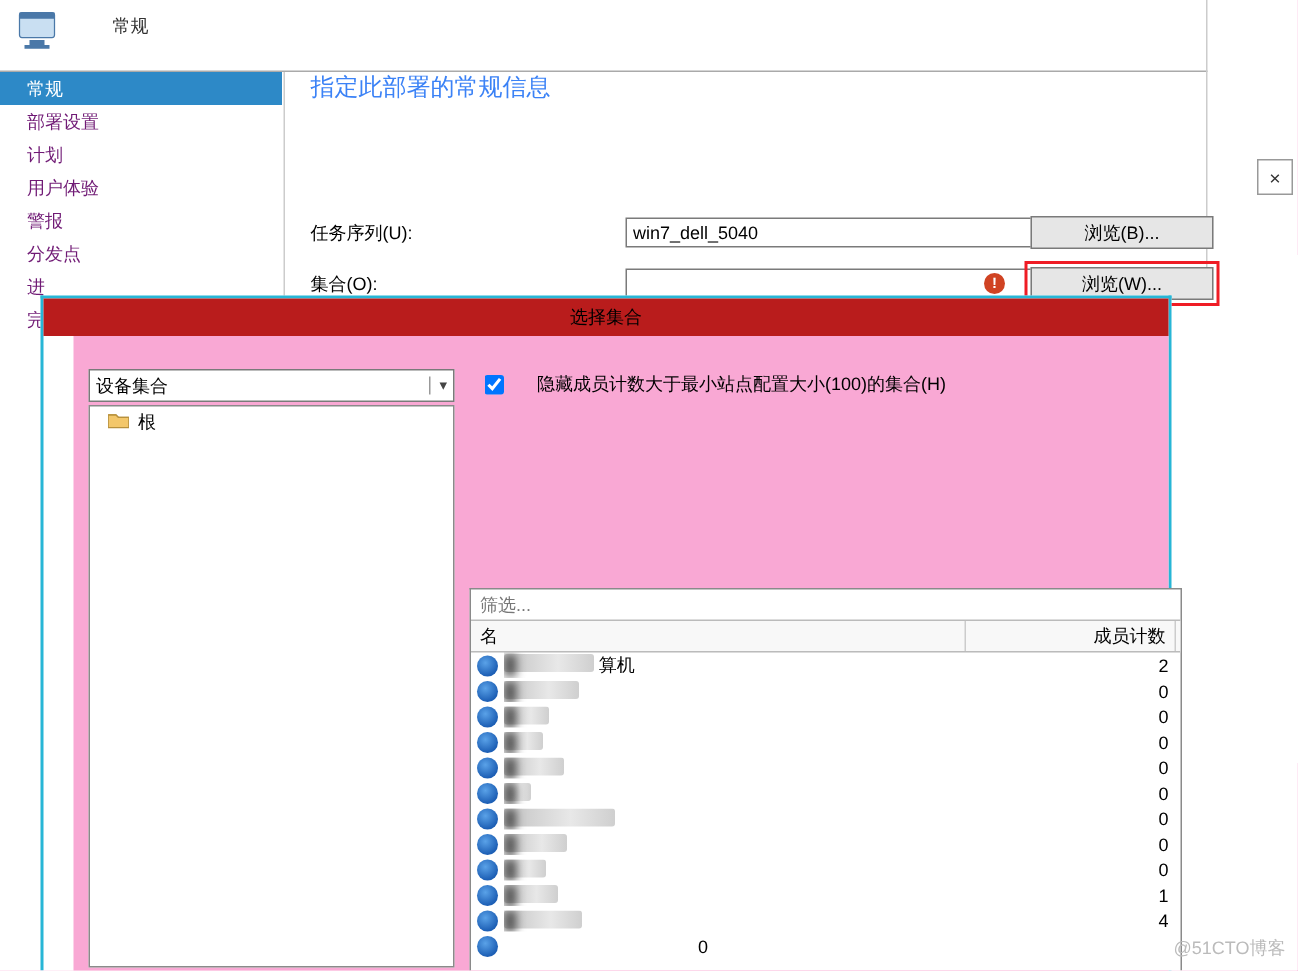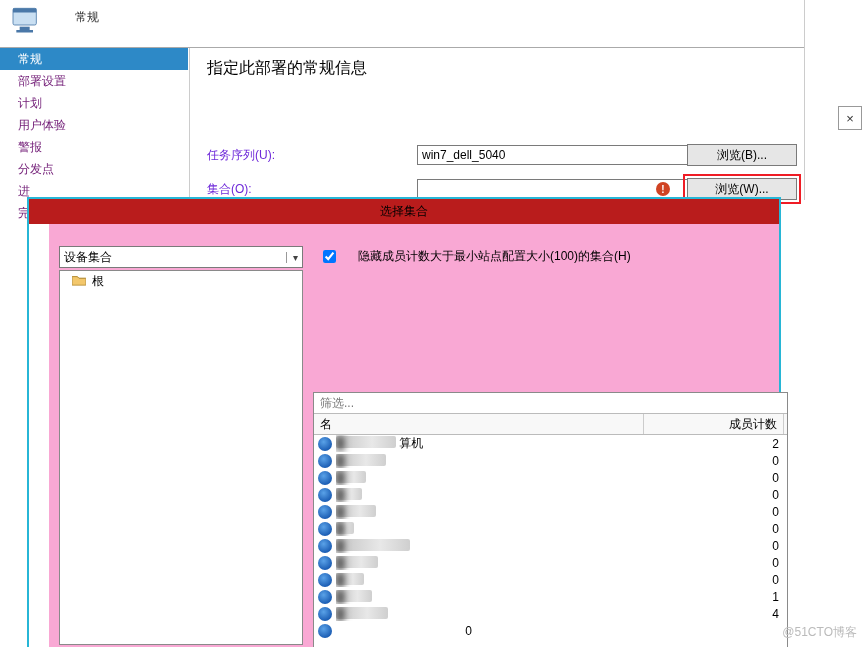--- a/index.html
+++ b/index.html
@@ -8,25 +8,25 @@
   .wizard-icon{position:absolute;left:8px;top:0;width:40px;height:40px;}
   .wizard-icon svg{width:40px;height:40px;}
   .wizard-tab-label{position:absolute;left:75px;top:9px;font-size:12px;color:#333;}
   
   .nav{position:absolute;left:0;top:48px;width:188px;}
   .nav-item{height:22px;line-height:22px;padding-left:18px;color:#701a75;}
   .nav-item.active{background:#2d89c7;color:#fff;}
   
   .closebox{position:absolute;left:838px;top:106px;width:22px;height:22px;border:1px solid #999;background:#fff;display:flex;align-items:center;justify-content:center;font-family:Arial;font-size:13px;color:#333;}
   
-  .form-title{position:absolute;left:207px;top:58px;font-size:16px;color:#000000;}
+  .form-title{position:absolute;left:207px;top:48px;font-size:16px;color:#3b82f6;}
   .row{position:absolute;left:207px;height:22px;display:flex;align-items:center;}
-  .row-label{width:210px;color:#6d28d9;}
+  .row-label{width:210px;color:#000000;}
   .textbox{width:336px;height:20px;border:1px solid #7a7a7a;background:#fff;padding:0 4px;font-family:inherit;font-size:12px;box-sizing:border-box;margin-right:8px;}
-  .btn{width:110px;height:22px;border:1px solid #7a7a7a;background:#e6e6e6;font-family:inherit;font-size:12px;cursor:pointer;}
+  .btn{width:122px;height:22px;border:1px solid #7a7a7a;background:#e6e6e6;font-family:inherit;font-size:12px;cursor:pointer;}
   .btn-highlight{outline:2px solid #ef1c25;outline-offset:2px;}
   .error-dot{position:absolute;width:14px;height:14px;border-radius:50%;background:#d04323;display:flex;align-items:center;justify-content:center;color:#fff;font-size:10px;font-weight:bold;}
   
   .arrow-line{position:absolute;pointer-events:none;}
   
   .dlg{position:absolute;left:27px;top:197px;width:750px;height:448px;border:2px solid #27b6d6;border-bottom:none;background:#fff;}
   .dlg-title{height:25px;background:#b91c1c;color:#000;display:flex;align-items:center;justify-content:center;font-size:12px;}
   .dlg-body{position:relative;height:460px;background:#f9a8d4;margin-left:20px;}
   .combo{position:absolute;left:10px;top:22px;width:244px;height:22px;border:1px solid #7a7a7a;background:#fff;display:flex;align-items:center;padding:0 4px;box-sizing:border-box;}
   .combo .arrow{margin-left:auto;border-left:1px solid #999;padding-left:6px;font-size:10px;color:#444;}

